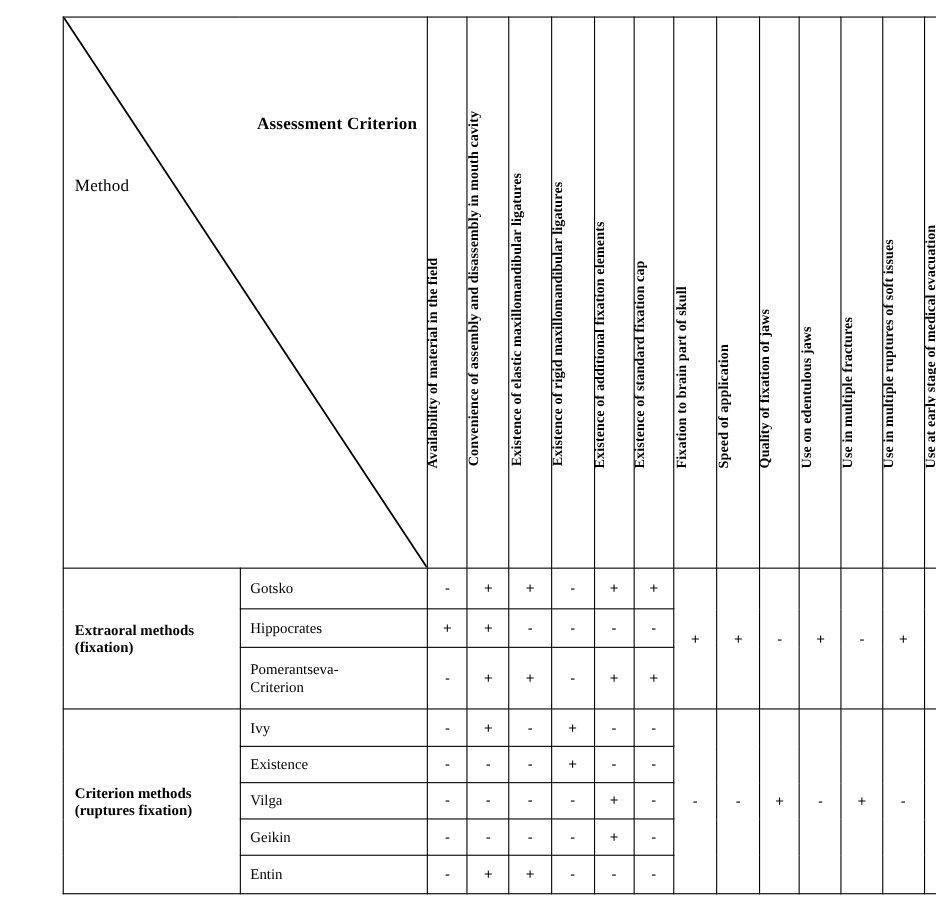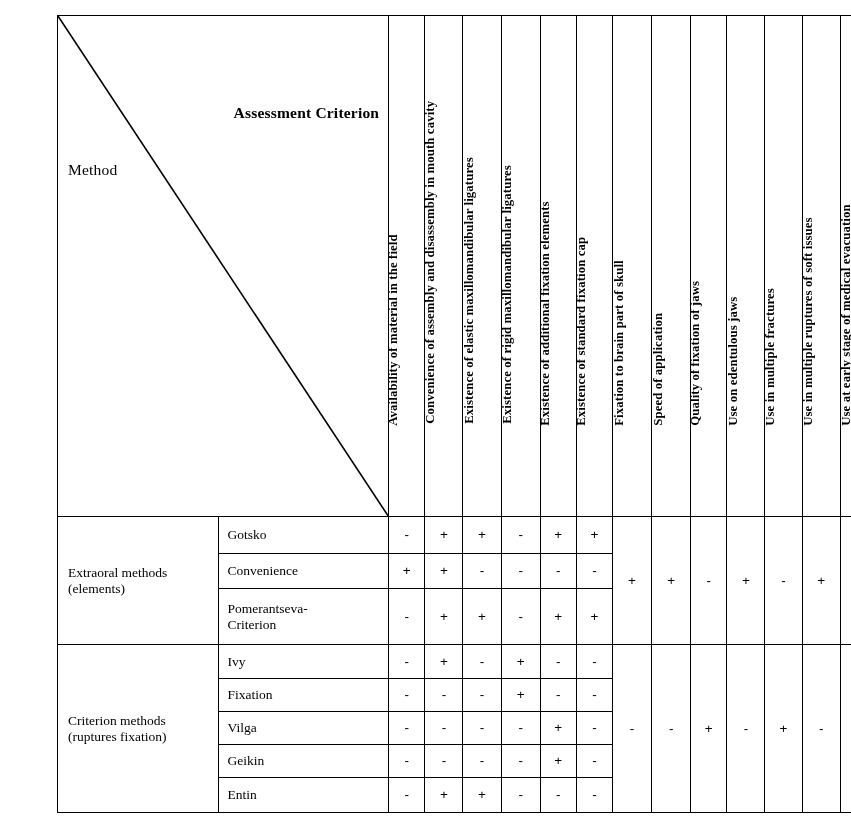--- a/index.html
+++ b/index.html
@@ -90,21 +90,21 @@
     font-weight: bold;
     font-size: 12.8px;
     letter-spacing: 0.1px;
     line-height: 1;
     margin-left: -6.4px;
   }
   .vhead.tall .vtxt { bottom: 92px; }
 
   
   .grp {
-    font-weight: normal;
+    font-weight: bold;
     font-size: 14.5px;
     padding-left: 10px !important;
     line-height: 1.3;
   }
   .mname {
     font-size: 14px;
     padding-left: 9px !important;
     padding-top: 2px !important;
     padding-bottom: 2px !important;
     line-height: 1.25;
@@ -186,21 +186,21 @@
           <span class="vtxt">Use in multiple ruptures of soft issues</span>
         </td>
         <td class="vhead">
           <span class="vtxt">Use at early stage of medical evacuation</span>
         </td>
       </tr>
 
       <tr>
         <td class="grp" rowspan="3">
           <div>Extraoral methods</div>
-          <div>(elements)</div>
+          <div>(fixation)</div>
         </td>
         <td class="mname" style="height:32px">
           <div>Gotsko</div>
         </td>
         <td class="mark">-</td>
         <td class="mark">+</td>
         <td class="mark">+</td>
         <td class="mark">-</td>
         <td class="mark">+</td>
         <td class="mark">+</td>
@@ -208,21 +208,21 @@
         <td class="mark" rowspan="3">+</td>
         <td class="mark" rowspan="3">-</td>
         <td class="mark" rowspan="3">+</td>
         <td class="mark" rowspan="3">-</td>
         <td class="mark" rowspan="3">+</td>
         <td class="mark" rowspan="3">+</td>
       </tr>
 
       <tr>
         <td class="mname" style="height:30px">
-          <div>Convenience</div>
+          <div>Hippocrates</div>
         </td>
         <td class="mark">+</td>
         <td class="mark">+</td>
         <td class="mark">-</td>
         <td class="mark">-</td>
         <td class="mark">-</td>
         <td class="mark">-</td>
       </tr>
 
       <tr>
@@ -256,21 +256,21 @@
         <td class="mark" rowspan="5">-</td>
         <td class="mark" rowspan="5">+</td>
         <td class="mark" rowspan="5">-</td>
         <td class="mark" rowspan="5">+</td>
         <td class="mark" rowspan="5">-</td>
         <td class="mark" rowspan="5">-</td>
       </tr>
 
       <tr>
         <td class="mname" style="height:28px">
-          <div>Fixation</div>
+          <div>Existence</div>
         </td>
         <td class="mark">-</td>
         <td class="mark">-</td>
         <td class="mark">-</td>
         <td class="mark">+</td>
         <td class="mark">-</td>
         <td class="mark">-</td>
       </tr>
 
       <tr>

